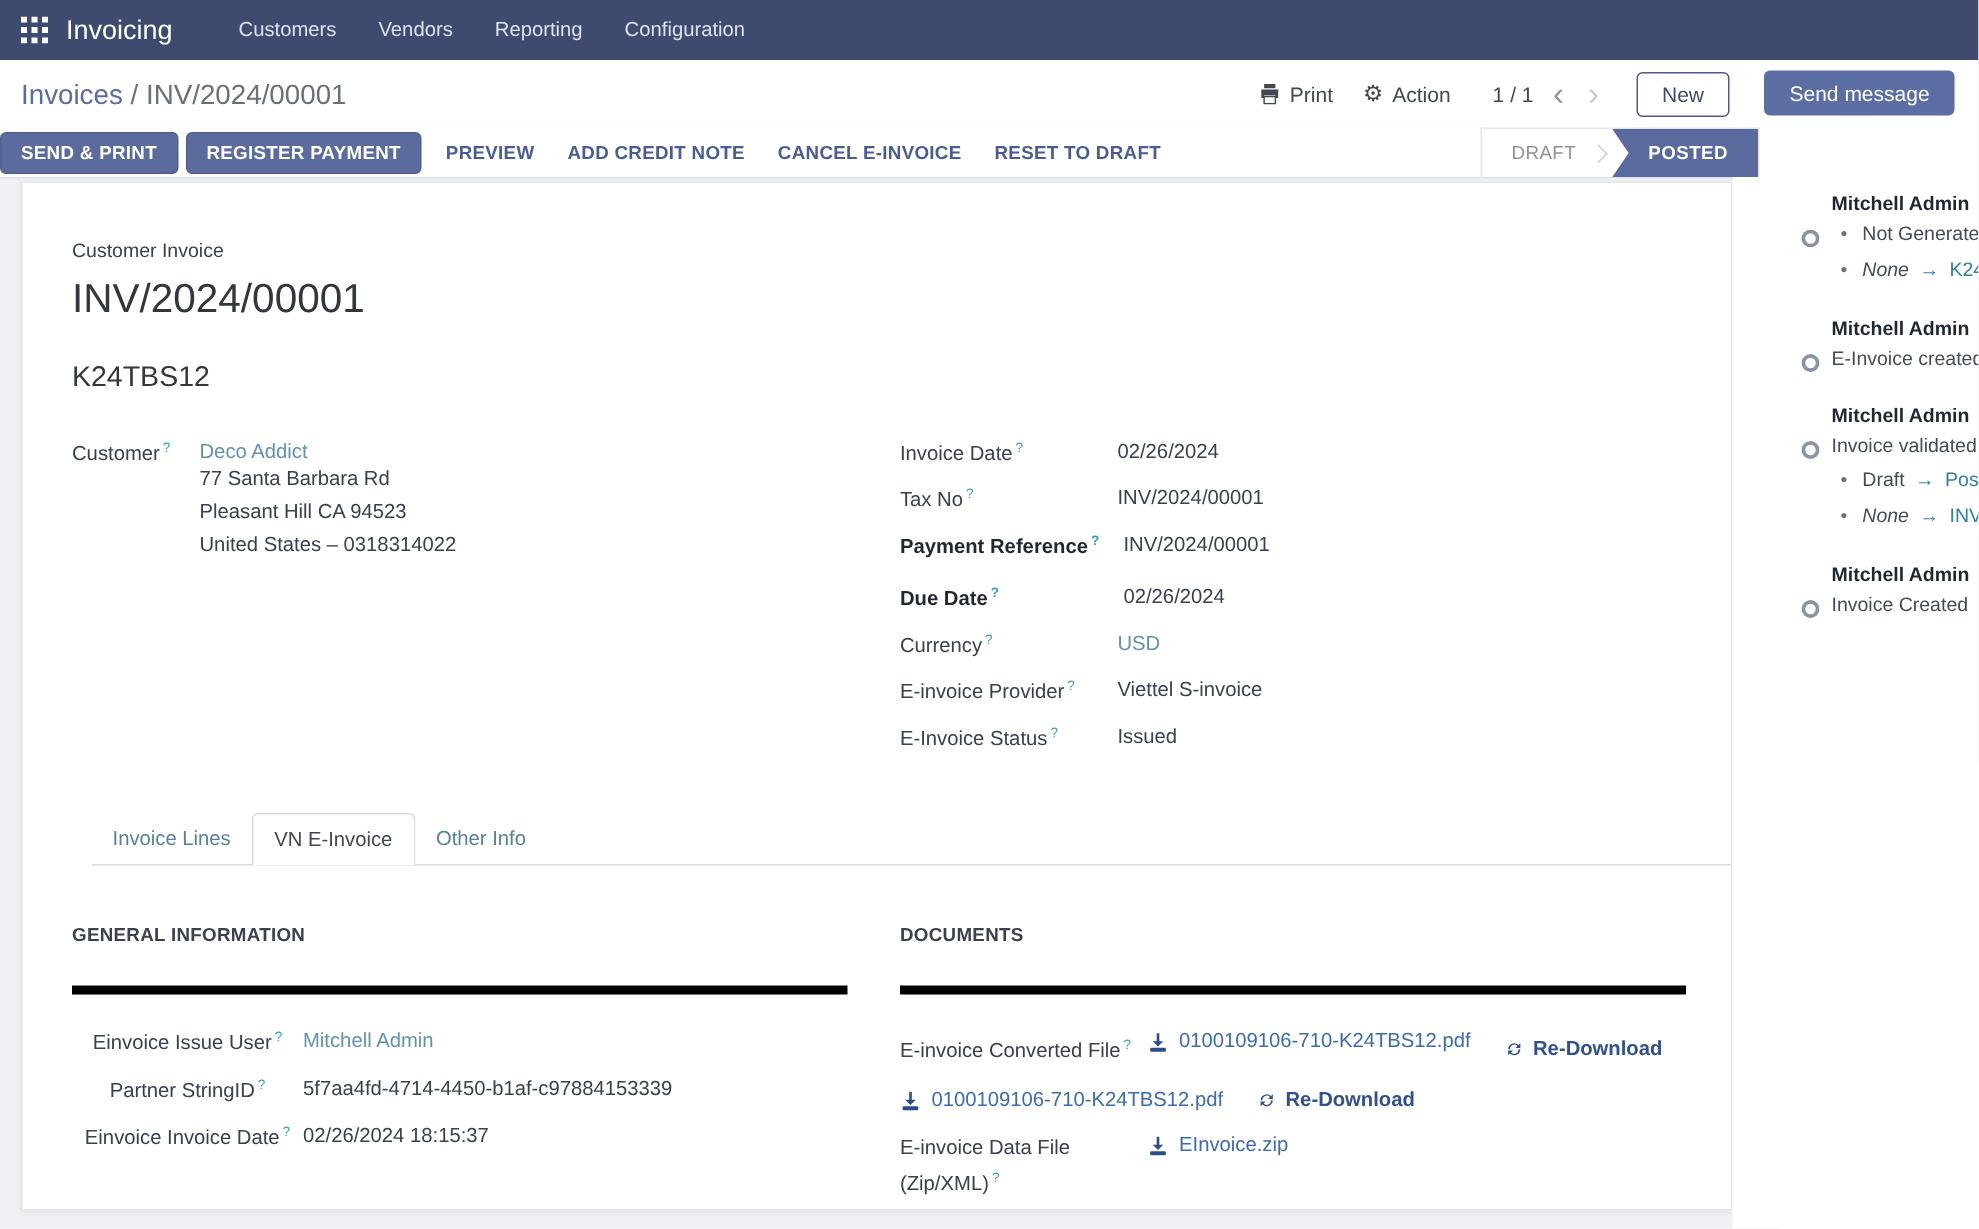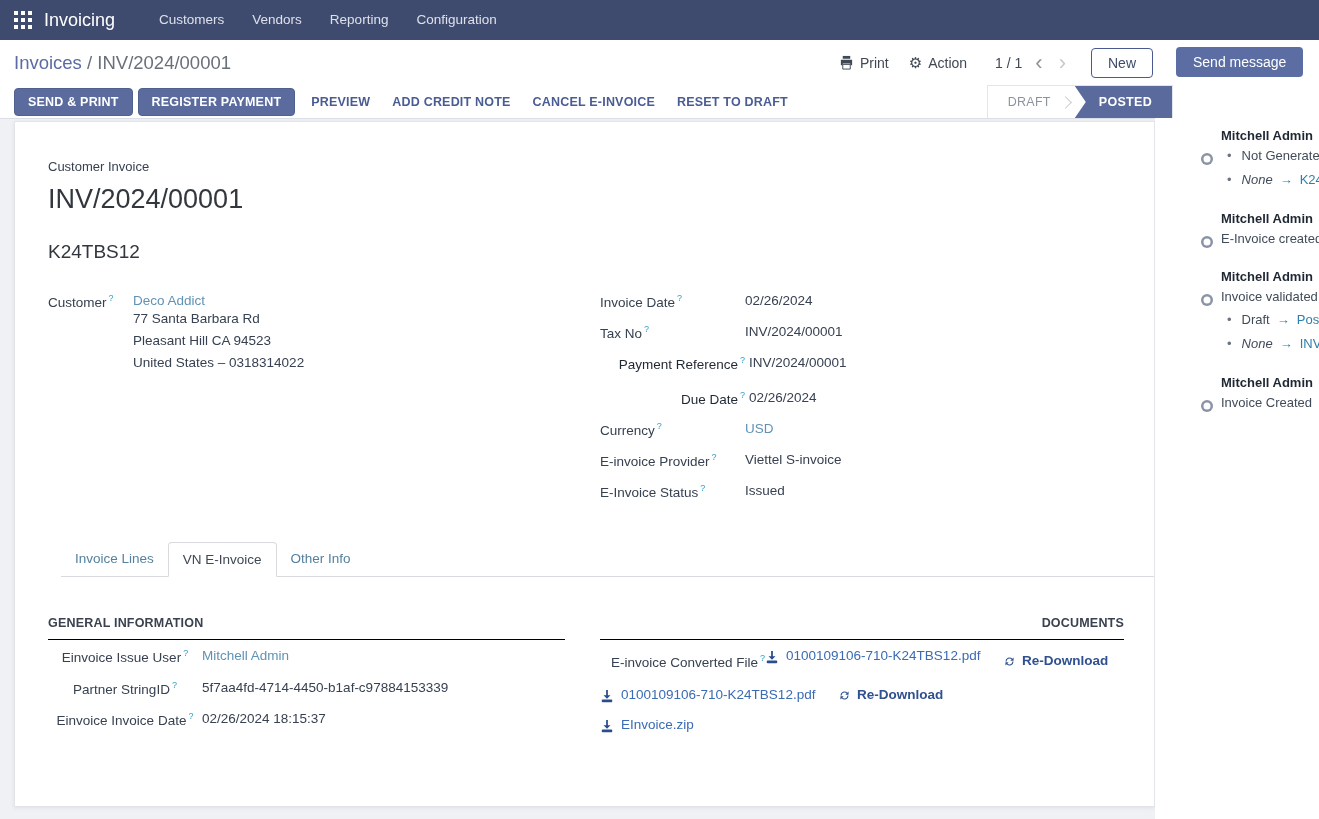--- a/index.html
+++ b/index.html
@@ -24,59 +24,59 @@
   .cp-btn { display:flex; gap:6px; font-size:14px; color:#404854; cursor:pointer; padding:4px 6px; }
   .gear-glyph { font-size:15px; line-height:1; }
   .pager { display:flex; align-items:center; gap:10px; margin:0 6px 0 14px; }
   .pager-val { font-size:14px; color:#404854;text-align:right; }
   .pager-chev { font-size:22px; line-height:1; cursor:pointer; padding:0 3px; }
   .chev-prev { color:#8d939c; }
   .chev-next { color:#c6cad0; }
   .new-btn { border:1px solid #4a5a8f; color:#3e4b6e; background:#fff; font-size:14px; padding:6px 16px; border-radius:4px; cursor:pointer; margin-left:8px; }
 
   
-  .statusbar { height:34px; background:#fff; border-bottom:1px solid #d9dee8; display:flex; align-items:center; padding-left:14px; position:relative; }
+  .statusbar { height:34px; background:#fff; border-bottom:1px solid #d9dee8; display:flex; align-items:center; position:relative; }
   .btn-primary { background:#5b6b9e; border:1px solid #51618f; color:#fff; font-size:12.5px; font-weight:600; letter-spacing:.2px; padding:6px 13px; border-radius:4px; margin-right:5px; cursor:pointer; white-space:nowrap; }
   .btn-link { background:none; border:none; color:#4a5c94; font-size:12.5px; font-weight:600; letter-spacing:.2px; padding:6px 11px; cursor:pointer; white-space:nowrap; }
   .arrows { position:absolute; right:-18px; top:0; bottom:0; display:flex; align-items:stretch; background:#fff; border:1px solid #e2e5ea; border-bottom:none; border-radius:0 0 0 0; }
   .state-draft { display:flex; align-items:center; padding:0 14px 0 20px; font-size:12.5px; letter-spacing:.3px; color:#8d939e; cursor:pointer; }
   .state-sep { width:9px; height:9px; border-top:1px solid #c8ccd2; border-right:1px solid #c8ccd2; transform:rotate(45deg); margin:auto -1px auto -4px; }
   .state-posted { display:flex; align-items:center; background:#5a6a9c; color:#fff; font-size:12.5px; font-weight:600; letter-spacing:.3px; padding:0 20px 0 24px; margin-left:6px; clip-path:polygon(0 0,100% 0,100% 100%,0 100%,11px 50%); cursor:pointer; }
 
   
   .card-wrap { padding:2px 0 0 14px; }
   .card { width:1141px; height:686px; background:#fff; border:1px solid #e2e4e8; box-shadow:0 1px 4px rgba(40,50,70,.09); padding:37px 30px 0 33px; }
   .doc-type { font-size:13px; color:#374151; margin-bottom:10px; }
   .doc-name { font-size:27px; font-weight:500; color:#32373e; margin-bottom:26px; }
   .doc-serial { font-size:19px; font-weight:500; color:#32373e; margin-bottom:30px; }
 
   .group { display:flex; }
   .group-left { width:553px; }
   .group-right { width:525px; }
   .fld-row { display:flex; margin-bottom:12px; }
   .fld-label { width:85px; font-size:13.5px; color:#374151; flex-shrink:0; }
   .fld-label-r { width:145px; font-size:13.5px; color:#374151; flex-shrink:0; }
-  .fld-label-b { font-weight:400; color:#1f2733;text-align:right; }
+  .fld-label-b { font-weight:700; color:#1f2733; }
   .help-sup { color:#2da0c7; font-size:9px; vertical-align:super; margin-left:2px; }
   .fld-value { font-size:13.5px; color:#374151; }
   .fld-link { font-size:13.5px; color:#6092b4; cursor:pointer; }
   .addr { font-size:13.5px; color:#374151; line-height:22px; }
   .row-r { margin-bottom:13px; min-height:18px; }
 
   
   .tabs { display:flex; margin:28px -30px 0 13px; border-bottom:1px solid #d8dadd; padding-left:0; }
   .tab { font-size:13.5px; padding:9px 14px; cursor:pointer; color:#55819e; margin-bottom:0; }
   .tab-active { color:#3f4854; background:#fff; border:1px solid #d8dadd; border-bottom:1px solid #fff; border-radius:4px 4px 0 0; margin-bottom:-1px; }
 
   
   .tab-pane { display:flex; padding-top:39px; }
   .sect { }
   .sect-left { width:518px; margin-right:35px; }
-  .sect-right { width:525px;text-align:right; }
-  .sect-title { font-size:12.5px; font-weight:700; letter-spacing:.2px; color:#3a4250; padding-bottom:9px; border-bottom:1px solid #000000; margin-bottom:8px; }
+  .sect-right { width:525px; }
+  .sect-title { font-size:12.5px; font-weight:700; letter-spacing:.2px; color:#3a4250; padding-bottom:27px; border-bottom:6px solid #000000; margin-bottom:23px; }
   .gi-row { display:flex; margin-bottom:15px;text-align:center; }
   .gi-label { width:154px; font-size:13.5px; color:#374151; flex-shrink:0; }
   .doc-row { display:flex; margin-bottom:14px; }
   .doc-label { width:165px; font-size:13.5px; color:#374151; line-height:20px; flex-shrink:0; }
   .doc-filecell { width:238px; display:flex; align-items:flex-start; gap:7px; }
   .file-link { font-size:13.5px; color:#3a6bb4; cursor:pointer; }
   .redl { display:flex; align-items:center; gap:6px; font-size:13.5px; font-weight:700; color:#30508f; cursor:pointer; }
   .dl-icon, .rf-icon { flex-shrink:0; margin-top:2px; }
 
   
@@ -276,20 +276,21 @@
           <span class="redl">
             <svg class="rf-icon" width="13" height="13" viewBox="0 0 16 16" fill="#30508f">
                     <path d="M3 8a5 5 0 0 1 8.5-3.5L13 3v4H9l1.6-1.6A3.5 3.5 0 0 0 4.5 8z"></path>
                     <path d="M13 8a5 5 0 0 1-8.5 3.5L3 13V9h4L5.4 10.6A3.5 3.5 0 0 0 11.5 8z"></path>
                   </svg>
             <span>Re-Download</span>
           </span>
         </div>
 
         <div class="doc-row">
+          <span class="doc-label"><span>E-invoice Data File (Zip/XML)</span><sup class="help-sup">?</sup></span>
           <span class="doc-filecell">
             <svg class="dl-icon" width="14" height="14" viewBox="0 0 16 16" fill="#2b4d8c">
                     <path d="M7 1h2v6h3L8 11 4 7h3z"></path>
                     <rect x="2" y="12" width="12" height="3" rx="1"></rect>
                   </svg>
             <span class="file-link">EInvoice.zip</span>
           </span>
         </div>
       </div>
     </div>

